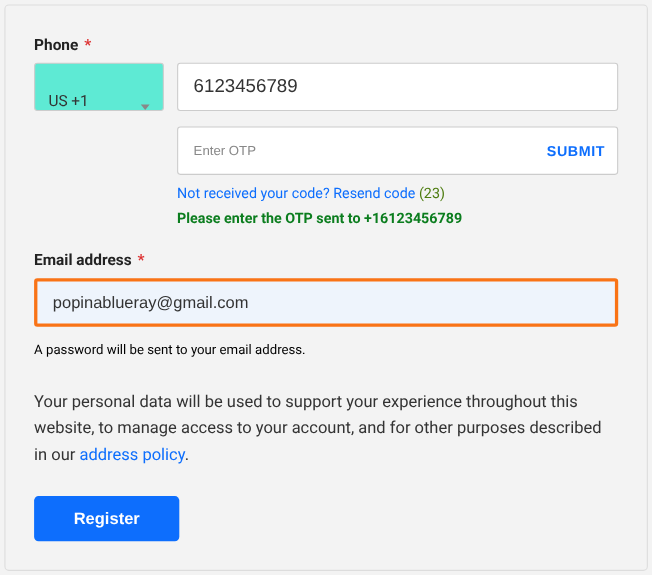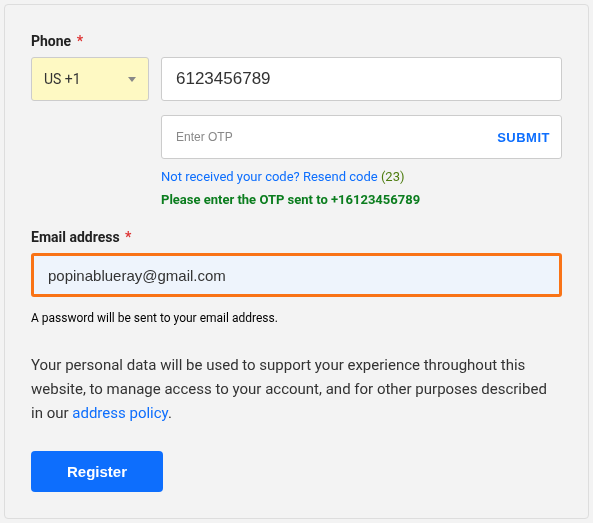--- a/index.html
+++ b/index.html
@@ -27,28 +27,28 @@
   }
   .req { color: #d33; margin-left: 2px; }
   .phone-row {
     display: flex;
     gap: 12px;
     margin-bottom: 14px;
   }
   .country-select {
     width: 118px;
     height: 44px;
-    background: #fef9c3;
+    background: #5eead4;
     border: 1px solid #ccc;
     border-radius: 3px;
     padding: 0 12px;
     font-size: 14px;
     color: #333;
     display: flex;
-    align-items: center;
+    align-items: flex-end;
     justify-content: space-between;
     cursor: pointer;
   }
   .caret {
     width: 0; height: 0;
     border-left: 4px solid transparent;
     border-right: 4px solid transparent;
     border-top: 5px solid #888;
   }
   .phone-input {

